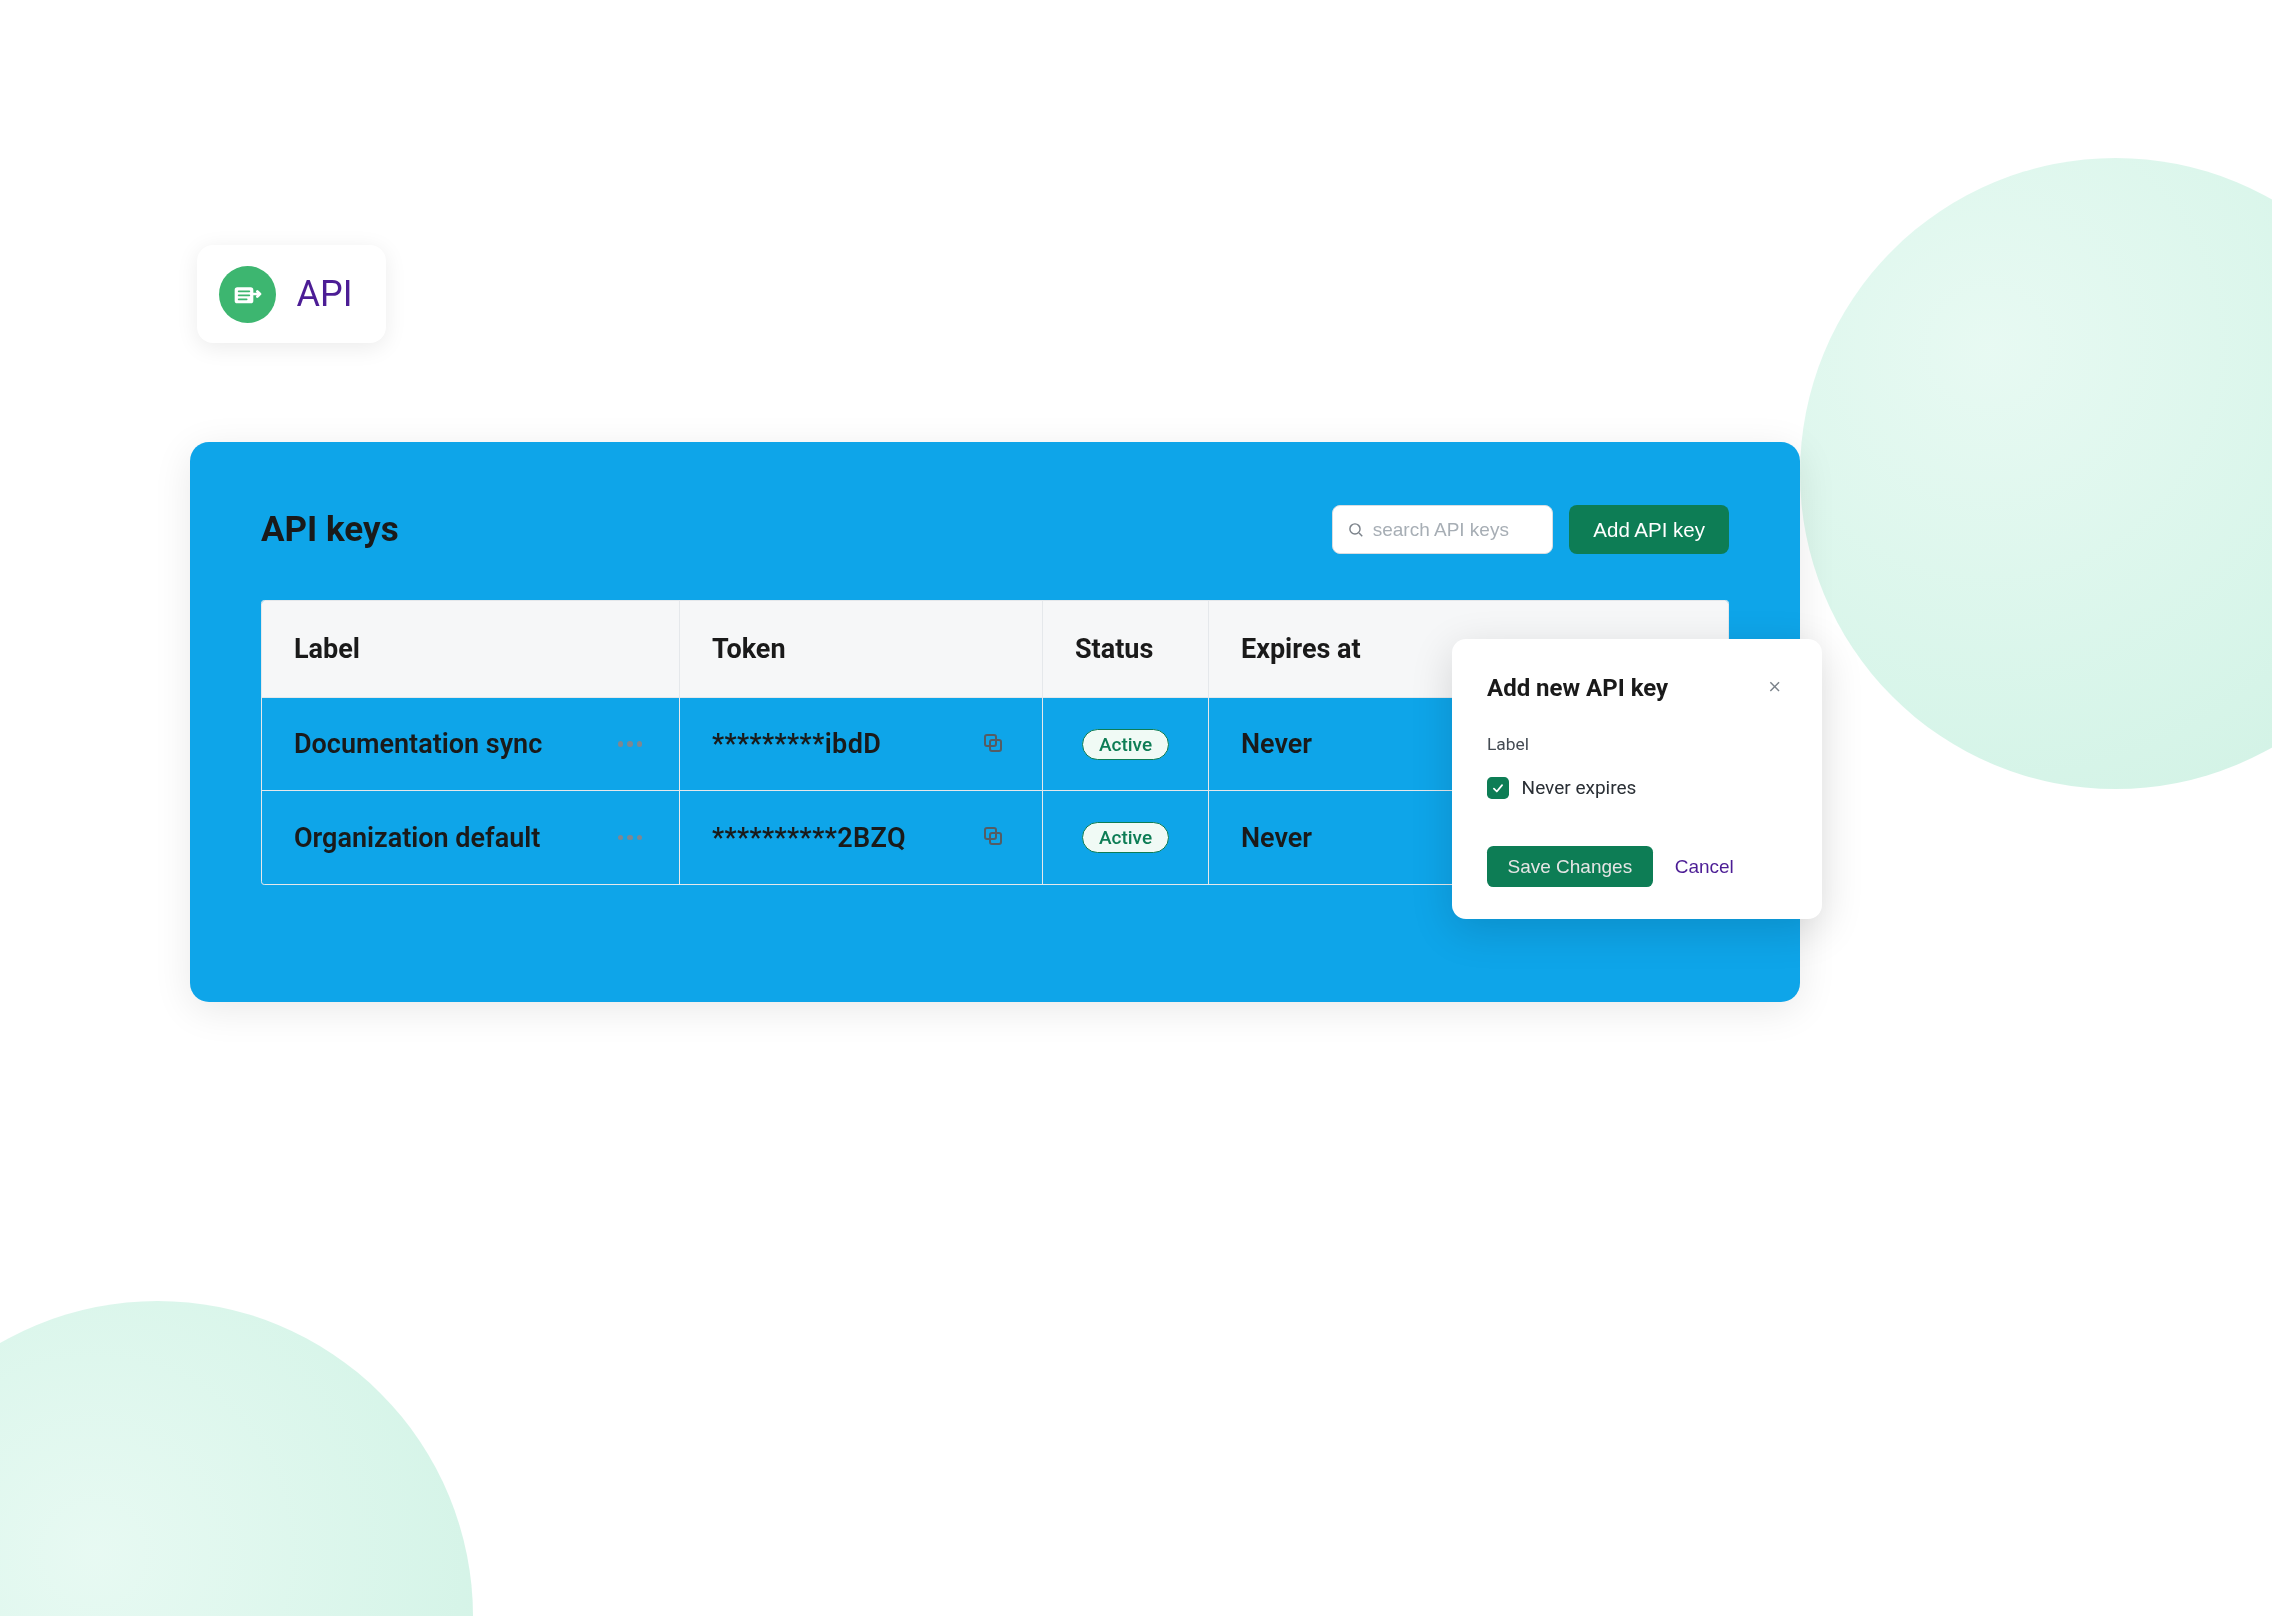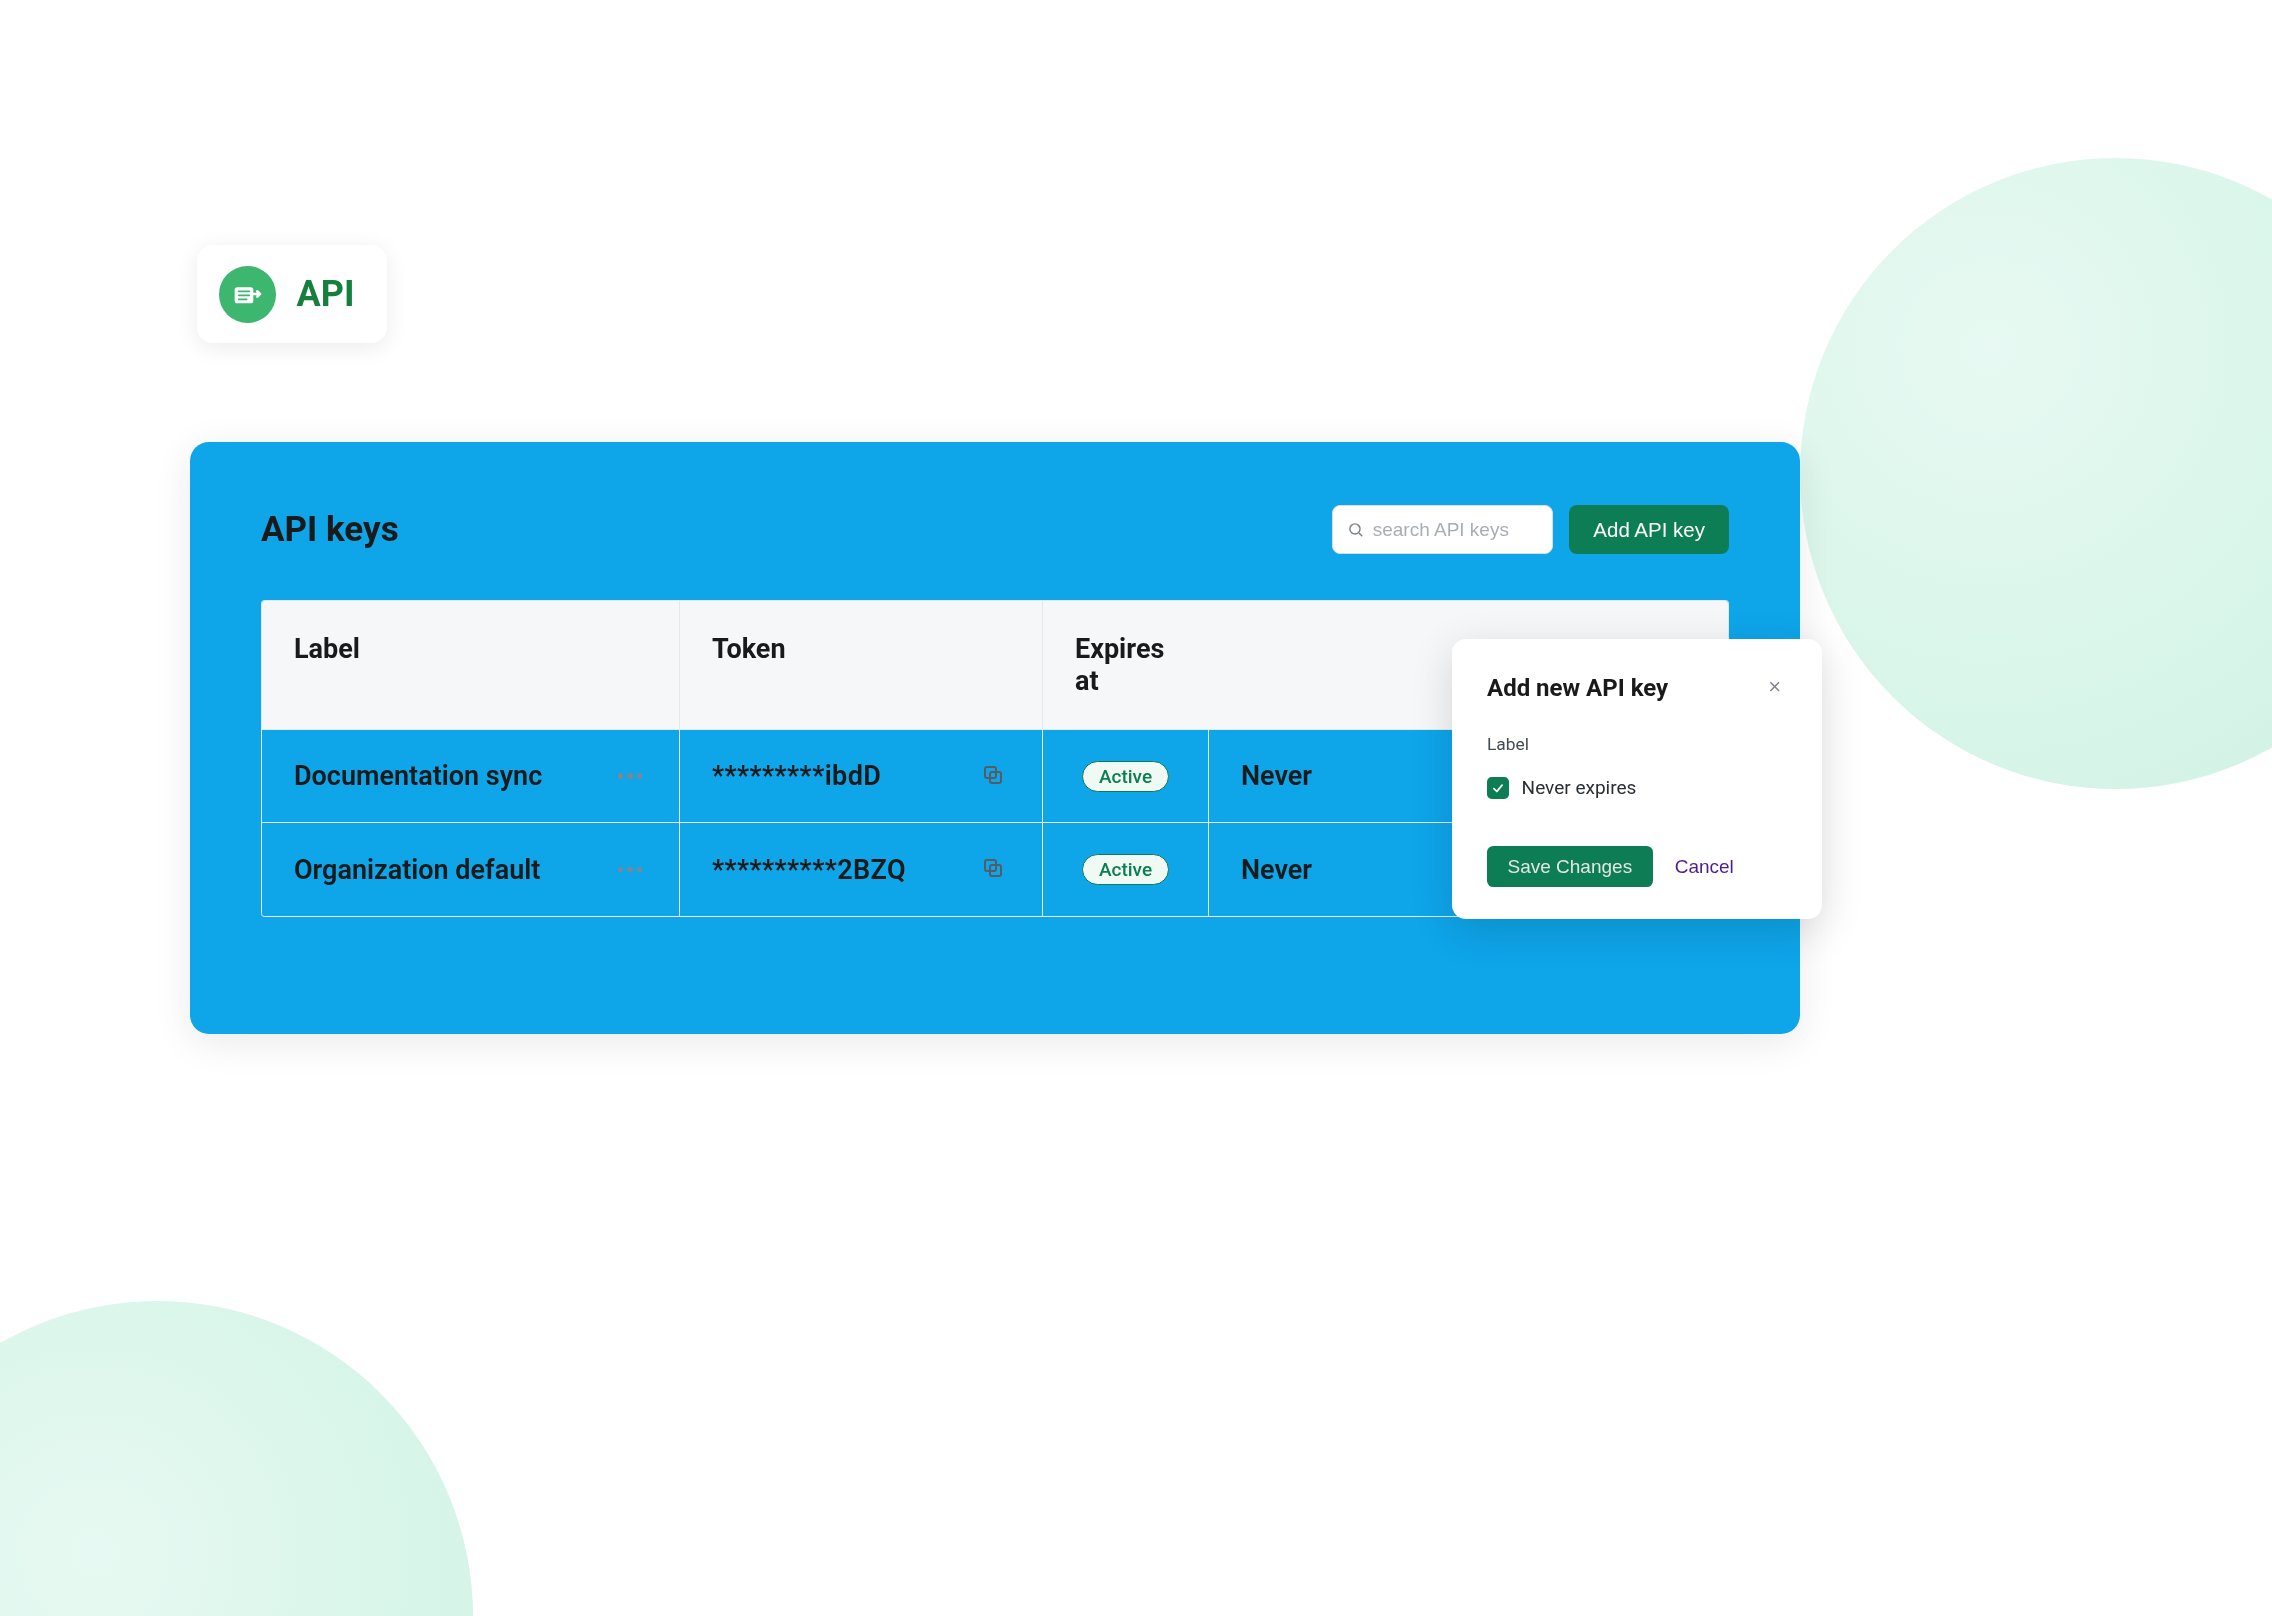--- a/index.html
+++ b/index.html
@@ -54,22 +54,22 @@
     height: 57px;
     border-radius: 50%;
     background: #3db670;
     display: flex;
     align-items: center;
     justify-content: center;
   }
   .api-badge .icon-circle svg { width: 32px; height: 32px; }
   .api-badge .title {
     font-size: 36px;
-    font-weight: 700;
-    color: #15803d;
+    font-weight: 400;
+    color: #4c1d95;
   }
 
   
   .main-panel {
     position: absolute;
     top: 442px;
     left: 190px;
     width: 1610px;
     background: #0ea5e9;
     border-radius: 19px;
@@ -318,20 +318,21 @@
         <input type="text" placeholder="search API keys" style="">
       </div>
       <button class="btn-primary">Add API key</button>
     </div>
   </div>
 
   <div class="table">
     <div class="thead">
       <div class="th">Label</div>
       <div class="th">Token</div>
+      <div class="th">Status</div>
       <div class="th">Expires at</div>
     </div>
 
     <div class="trow">
       <div class="td label-cell">
         <span>Documentation sync</span>
         <button class="more-btn">
             <span></span>
             <span></span>
             <span></span>

